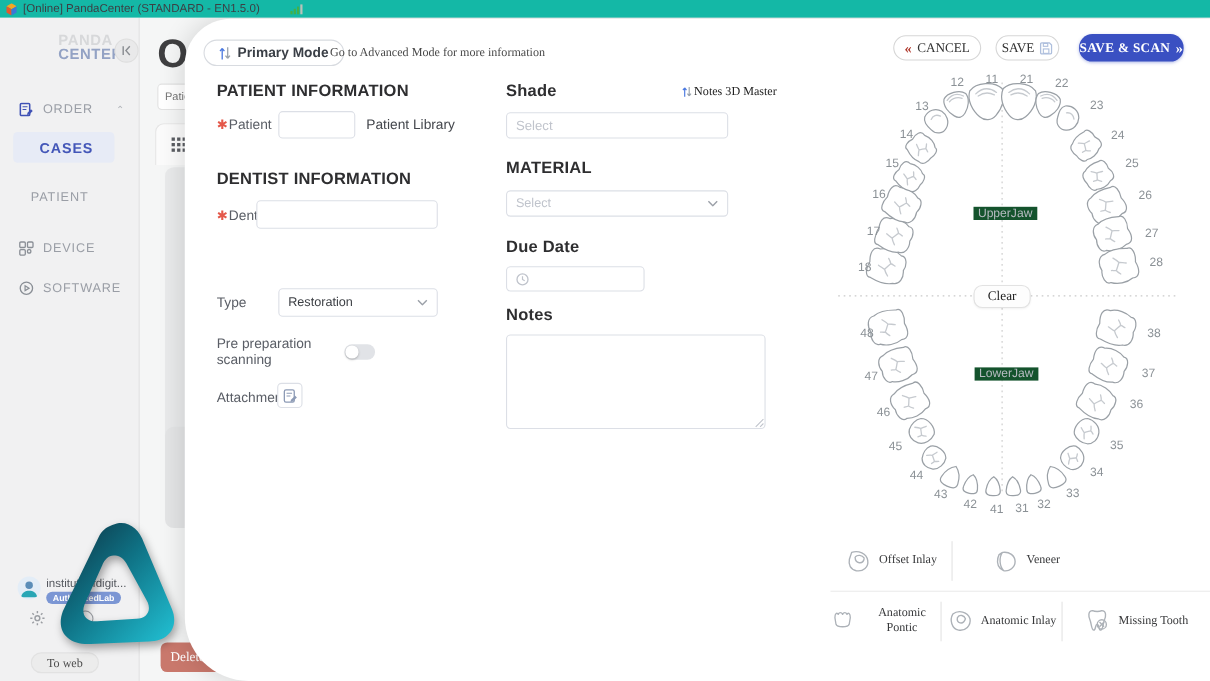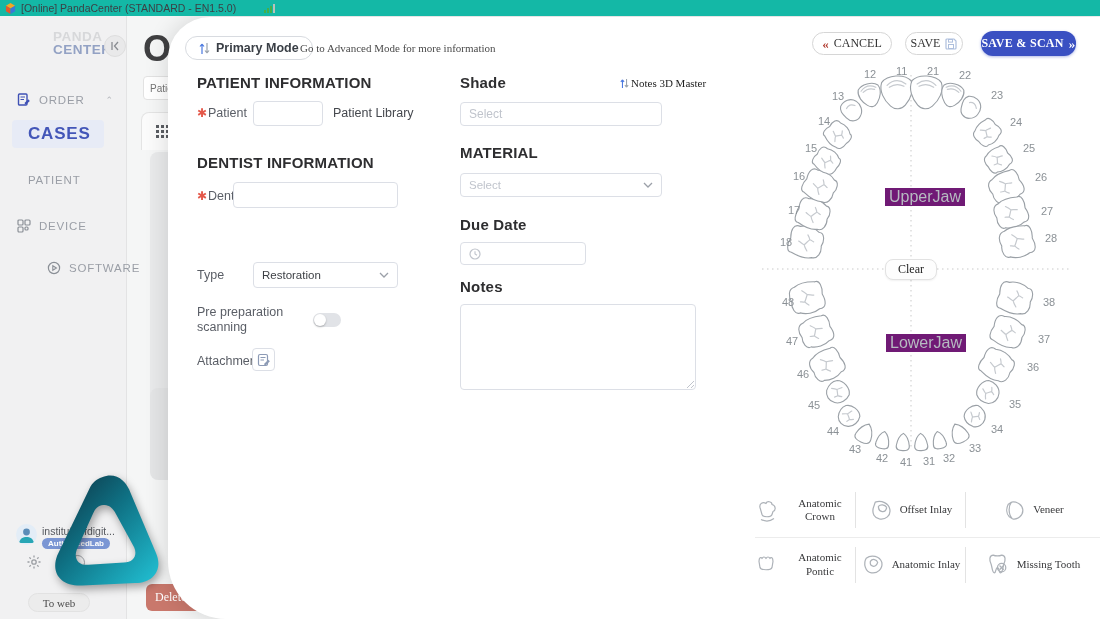--- a/index.html
+++ b/index.html
@@ -16,21 +16,21 @@
 
   
   .sidebar { position:absolute; left:0; top:16px; width:127px; height:603px; background:#f1f1f2; border-right:1px solid #e3e3e4; z-index:2; }
   .logo { position:absolute; left:53px; top:14px; line-height:13px; font-weight:bold; font-size:13.5px; letter-spacing:.5px; }
   .logo .l1 { color:#d7d8da; } .logo .l2 { color:#93a2c4; }
   .collapse-btn { position:absolute; left:104px; top:19px; width:22px; height:22px; border-radius:50%; background:#e9e9ea; border:1px solid #dedede; color:#8a8d92; font-size:10px; display:flex; align-items:center; justify-content:center; cursor:pointer; }
   .nav-label { font-size:11.5px; letter-spacing:.8px; color:#9a9ea6; }
   .nav-row { position:absolute; left:0; width:127px; height:20px; display:flex; align-items:center; cursor:pointer; }
   .nav-row .ic { width:14px; height:14px; margin-left:17px; margin-right:8px; flex:none; }
   .cases-pill { position:absolute; left:12px; top:104px; width:92px; height:28px; background:#e7ebf6; border-radius:4px; display:flex; align-items:center; cursor:pointer; }
-  .cases-pill span { margin-left:16px; font-size:17px; letter-spacing:.8px; color:#4356b8; font-weight:bold; }
+  .cases-pill span { margin-left:24px; font-size:13px; letter-spacing:.8px; color:#4356b8; font-weight:bold; }
   .chev-up { margin-left:auto; margin-right:14px; color:#b3b6bb; font-size:9px; }
 
   .user-box { position:absolute; left:0; top:500px; width:127px; }
   .avatar { position:absolute; left:16px; top:8px; width:21px; height:21px; border-radius:50%; background:#e3edf7; overflow:hidden; }
   .u-name { position:absolute; left:42px; top:9px; width:80px; font-size:10.5px; color:#55585e; white-space:nowrap; overflow:hidden; }
   .u-badge { position:absolute; left:42px; top:22px; background:#7b96d4; color:#fff; font-size:8px; font-weight:bold; border-radius:7px; padding:1px 6px; }
   .gear-btn { position:absolute; left:26px; top:38px; width:16px; height:16px; color:#9b9ea3; cursor:pointer; }
   .help-btn { position:absolute; left:70px; top:39px; width:15px; height:15px; border:1.4px solid #9b9ea3; border-radius:50%; cursor:pointer; }
   .toweb-btn { position:absolute; left:28px; top:61px; width:62px; height:19px; background:#ececec; border:1px solid #e2e2e2; border-radius:10px; font-family:"Liberation Serif", serif; font-size:11px; color:#4c4c4c; display:flex; align-items:center; justify-content:center; cursor:pointer;margin-top:16px; }
 
@@ -68,21 +68,21 @@
   .toggle { position:absolute; left:145px; top:296px; width:28px; height:14px; border-radius:7px; background:#e1e3e7; cursor:pointer; }
   .toggle .knob { position:absolute; left:1px; top:1px; width:12px; height:12px; border-radius:50%; background:#fff; box-shadow:0 1px 2px rgba(0,0,0,.25); }
   .attach-btn { position:absolute; left:84px; top:331px; width:23px; height:23px; border:1px solid #dcdfe6; border-radius:4px; display:flex; align-items:center; justify-content:center; cursor:pointer; background:#fff; }
 
   .vita-link { position:absolute; left:452px; top:60px; display:flex; align-items:center; gap:2px; font-family:"Liberation Serif", serif; font-size:11px; color:#222; cursor:pointer; }
   textarea.notes { position:absolute; left:292px; top:287px; width:236px; height:86px; border:1px solid #dcdfe6; border-radius:4px; resize:none; font-family:"Liberation Sans", sans-serif; font-size:12px; padding:6px 8px; color:#333; }
   .resize-grip { position:absolute; left:518px; top:363px; width:9px; height:9px; pointer-events:none; }
 
   
   .chart { position:absolute; left:572px; top:43px; width:360px; height:410px; }
-  .jaw-label { position:absolute; font-size:16px; color:#b6bbc1; background:#701a75; padding:0 4px; }
+  .jaw-label { position:absolute; font-size:11px; color:#b6bbc1; background:#14532d; padding:0 4px; }
   .clear-btn { position:absolute; left:145px; top:199px; width:52px; height:21px; background:#fdfdfd; border:1px solid #e2e2e2; border-radius:8px; box-shadow:0 1px 2px rgba(0,0,0,.06); font-family:"Liberation Serif", serif; font-size:12px; color:#1d1d1d; display:flex; align-items:center; justify-content:center; cursor:pointer; }
 
   
   .opts { position:absolute; left:587px; top:466px; width:345px; }
   .opt-row { display:flex; align-items:center; height:54px; }
   .opt-row + .opt-row { border-top:1px solid #ececec; }
   .opt-cell { display:flex; align-items:center; justify-content:center; gap:6px; height:36px; cursor:pointer; }
   .opt-cell + .opt-cell { border-left:1px solid #e3e3e3; }
   .opt-cell .lbl { font-family:"Liberation Serif", serif; font-size:11px; color:#38393b; text-align:center; line-height:1.2; max-width:70px; }
   .w1{width:100px} .w2{width:110px} .w3{width:135px}
@@ -168,21 +168,21 @@
     <div class="nav-row" style="top:200px;">
       <svg class="ic" viewBox="0 0 14 14">
         <rect x="1" y="1" width="5" height="5" rx="1" fill="none" stroke="#8a8f96" stroke-width="1.2"></rect>
         <rect x="8" y="1" width="5" height="5" rx="1" fill="none" stroke="#8a8f96" stroke-width="1.2"></rect>
         <rect x="1" y="8" width="5" height="5" rx="1" fill="none" stroke="#8a8f96" stroke-width="1.2"></rect>
         <rect x="8" y="8" width="3" height="3" rx="1" fill="none" stroke="#8a8f96" stroke-width="1.2"></rect>
       </svg>
       <span class="nav-label">DEVICE</span>
     </div>
 
-    <div class="nav-row" style="top:242px;margin-left:30px;">
+    <div class="nav-row" style="top:236px;">
       <svg class="ic" viewBox="0 0 14 14">
         <circle cx="7" cy="7" r="5.6" fill="none" stroke="#8a8f96" stroke-width="1.2"></circle>
         <path d="M5.8 4.8L9.4 7l-3.6 2.2z" fill="none" stroke="#8a8f96" stroke-width="1.1"></path>
       </svg>
       <span class="nav-label">SOFTWARE</span>
     </div>
 
     <div class="user-box">
       <div class="avatar">
         <svg width="21" height="21" viewBox="0 0 21 21">
@@ -456,26 +456,20 @@
           </g>
           <text x="303" y="246" font-size="11" fill="#8b9196" font-family="Liberation Sans, sans-serif">38</text>
         </svg>
       <div class="jaw-label" id="upper-jaw-label" style="left:145px; top:128px;">UpperJaw</div>
       <div class="jaw-label" id="lower-jaw-label" style="left:146px; top:274px;">LowerJaw</div>
       <div class="clear-btn">Clear</div>
     </div>
 
     <div class="opts" id="opts">
         <div class="opt-row">
-          <div class="opt-cell w1">
-            <svg width="25" height="25" viewBox="0 0 24 24" fill="none" stroke="#adb2b8" stroke-width="1.2" stroke-linejoin="round">
-              <path d="M5,9 C4,5 8,3 11,5 C12,2 17,3 17,6 C21,7 21,12 18,13 L17,16 C16,19 8,19 7,16 Z M6,21 C10,23 15,23 19,20"></path>
-            </svg>
-            <span class="lbl">Anatomic Crown</span>
-          </div>
           <div class="opt-cell w2">
             <svg width="25" height="25" viewBox="0 0 24 24" fill="none" stroke="#adb2b8" stroke-width="1.2" stroke-linejoin="round">
               <path d="M6,4 C12,2 19,5 20,11 C21,17 16,21 10,20 C5,19 3,15 4,10 Z M9,8 C9,14 16,15 17,9 M9,8 C11,6 15,6 17,9"></path>
             </svg>
             <span class="lbl">Offset Inlay</span>
           </div>
           <div class="opt-cell w3">
             <svg width="25" height="25" viewBox="0 0 24 24" fill="none" stroke="#adb2b8" stroke-width="1.2" stroke-linejoin="round">
               <path d="M9,4 C15,3 20,7 20,12 C20,17 15,21 10,20 M9,4 C6,8 6,16 10,20 M9,4 L6,6 C4,10 4,15 7,18 L10,20"></path>
             </svg>

